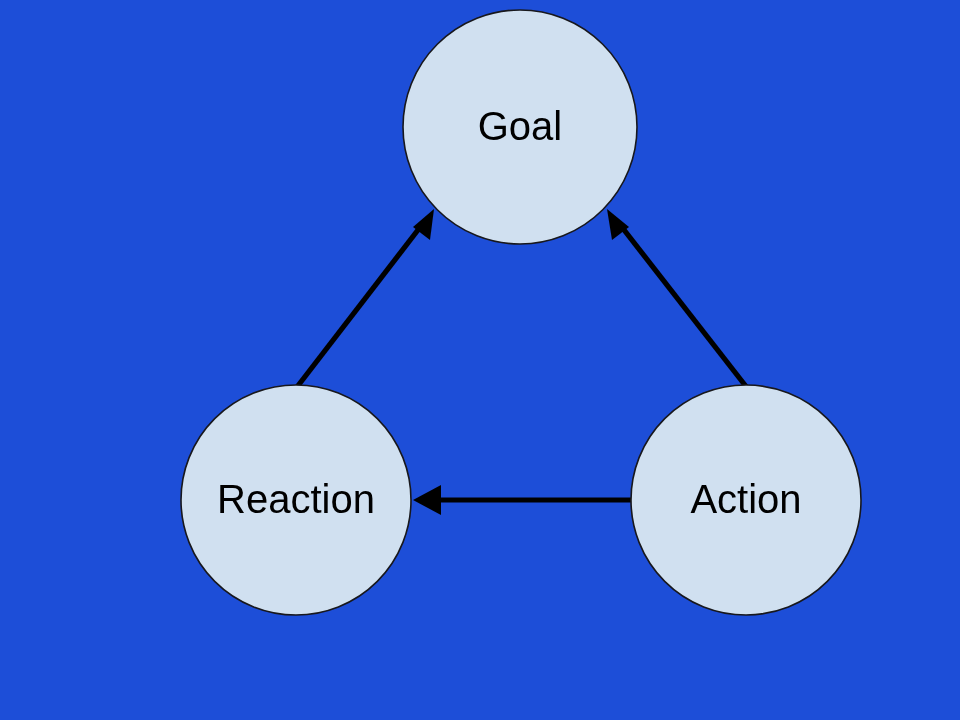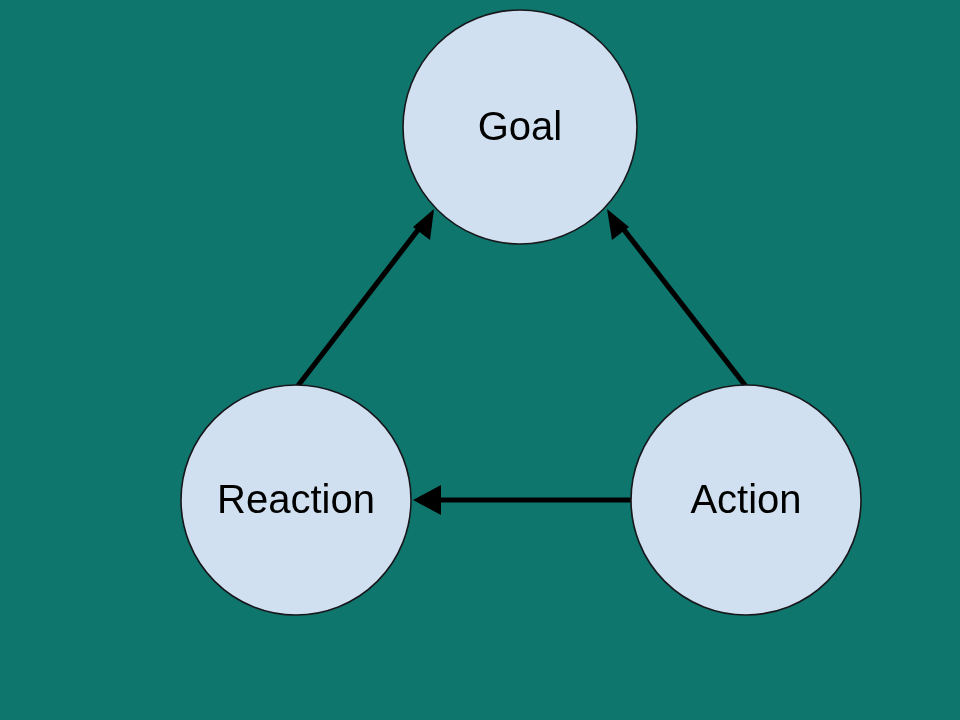--- a/index.html
+++ b/index.html
@@ -11,21 +11,21 @@
   body {
     width: 960px;
     height: 720px;
     overflow: hidden;
     font-family: "Liberation Sans", sans-serif;
   }
   #canvas {
     position: relative;
     width: 960px;
     height: 720px;
-    background: #0f766e;
+    background: #1d4ed8;
   }
   #diagram-svg {
     position: absolute;
     left: 0;
     top: 0;
     width: 960px;
     height: 720px;
     display: block;
   }
   .node-circle {

